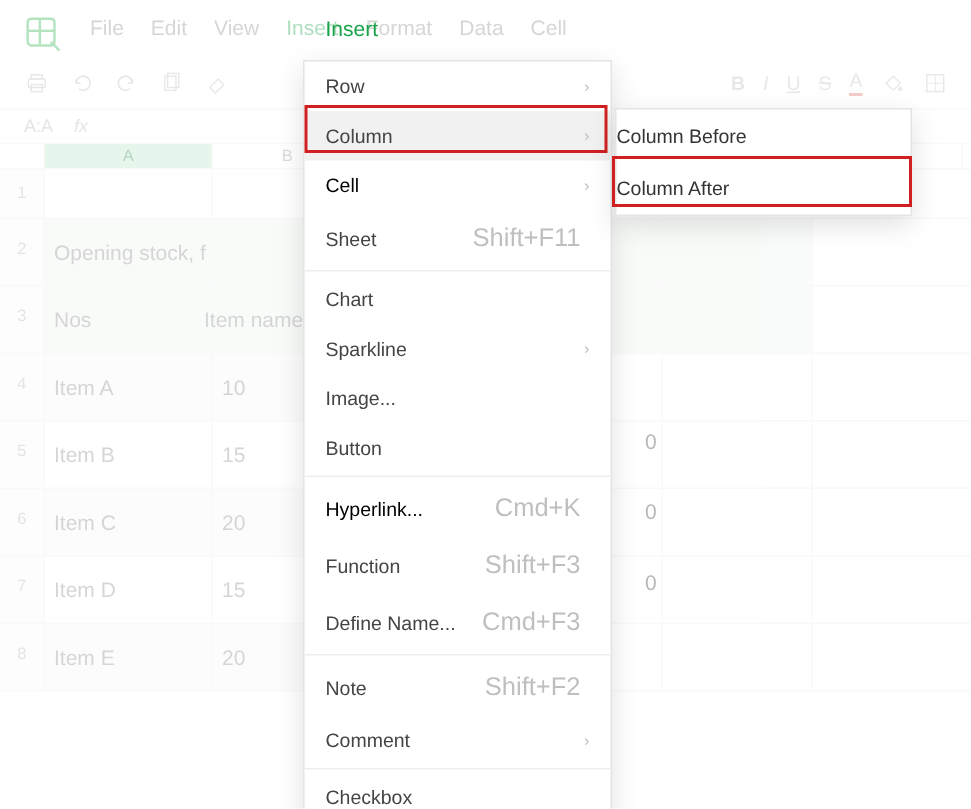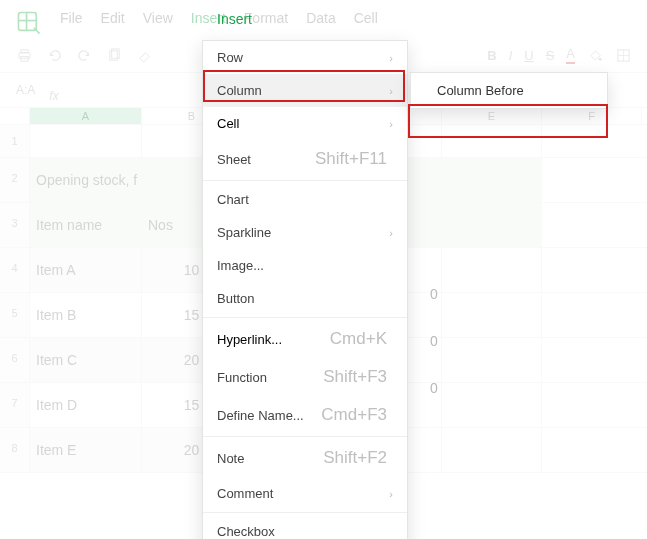--- a/index.html
+++ b/index.html
@@ -66,21 +66,21 @@
   .formula-bar {
     display: flex;
     align-items: center;
     padding: 4px 16px;
     border-top: 1px solid #f0f0f0;
     border-bottom: 1px solid #f0f0f0;
     gap: 14px;
     color: #b5b5b5;
     font-size: 12px;
   }
-  .fx { font-style: italic; margin-top: 12px; }
+  .fx { font-style: italic; }
 
   .sheet {
     position: relative;
   }
   .col-headers {
     display: flex;
     font-size: 11px;
     color: #9a9a9a;
     border-bottom: 1px solid #eee;
   }
@@ -110,21 +110,21 @@
     padding: 14px 6px;
     border-right: 1px solid #eee;
     color: #8a8a8a;
     font-size: 14px;
     overflow: hidden;
     white-space: nowrap;
   }
   .hdr-row .cell { background:#eef6f0; }
   .band .cell:nth-child(2), .band .cell:nth-child(3){ background:#f4f8f5;}
   .wideA { width: 112px; }
-  .cell.center { text-align:center; }
+  .cell.center { }
   .tall .row-head, .tall .cell { padding-top:10px; padding-bottom:10px; }
 
   
   .active-insert-label {
     position: absolute;
     left: 217px;
     top: 11px;
     font-size: 14px;
     color: #1aa34a;
     font-weight: 500;
@@ -171,21 +171,21 @@
     position: absolute;
     top: 72px;
     left: 410px;
     width: 198px;
     background: #fff;
     border: 1px solid #e4e4e4;
     box-shadow: 0 6px 18px rgba(0,0,0,0.12);
     font-size: 13px;
     color: #333;
   }
-  .submenu .dd-item { padding: 10px 26px; }
+  .submenu .dd-item { padding: 10px 0; }
   .red-box-after {
     position: absolute;
     left: 408px;
     top: 104px;
     width: 200px;
     height: 34px;
     border: 2px solid #d22020;
     pointer-events: none;
   }
   .colE-zero {
@@ -301,22 +301,22 @@
     <div class="grid-row hdr-row">
       <div class="row-head">2</div>
       <div class="cell wideA">Opening stock, f</div>
       <div class="cell"></div>
       <div class="cell"></div>
         <div class="cell"></div>
         <div class="cell"></div>
     </div>
     <div class="grid-row hdr-row">
       <div class="row-head">3</div>
+      <div class="cell">Nos</div>
       <div class="cell wideA">Item name</div>
-      <div class="cell">Nos</div>
       <div class="cell"></div>
         <div class="cell"></div>
         <div class="cell"></div>
     </div>
     <div class="grid-row band">
       <div class="row-head">4</div>
       <div class="cell wideA">Item A</div>
       <div class="cell center">10</div>
       <div class="cell"></div>
         <div class="cell"></div>
@@ -425,15 +425,18 @@
     <span class="dd-chevron">›</span>
   </div>
 </div>
 
 <div class="red-box-column"></div>
 
 <div class="submenu">
   <div class="dd-item">
     <span class="dd-label">Column Before</span>
   </div>
+  <div class="dd-item">
+    <span class="dd-label">Column After</span>
+  </div>
 </div>
 
 <div class="red-box-after"></div>
 
 </body></html>

